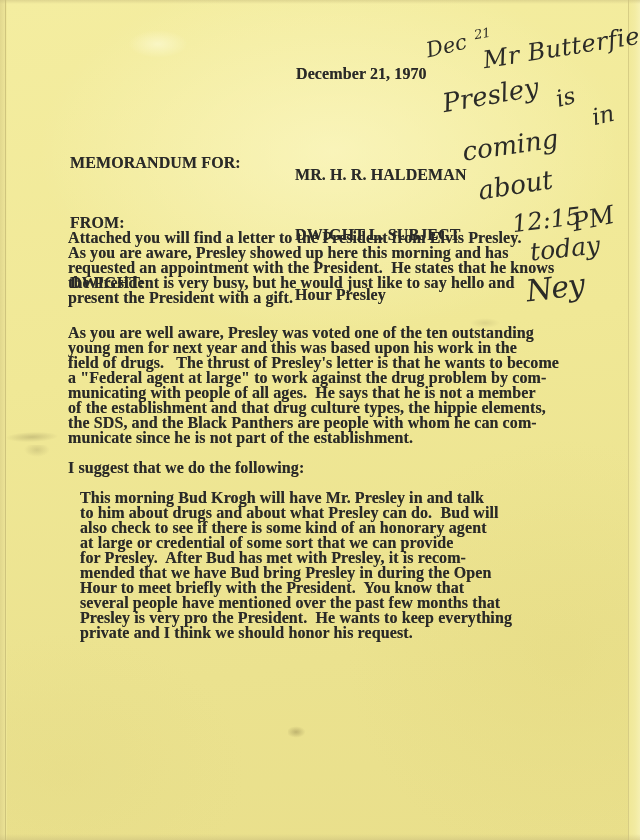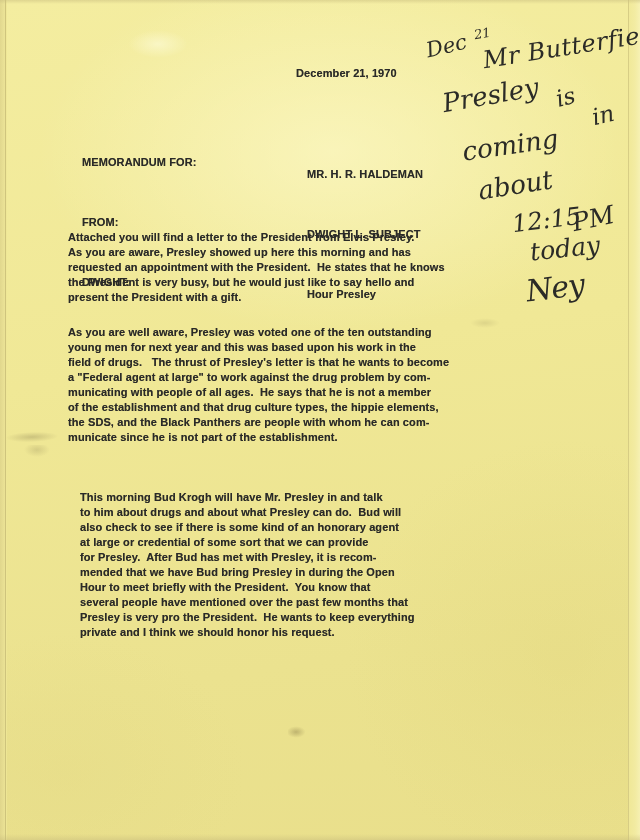--- a/index.html
+++ b/index.html
@@ -75,33 +75,33 @@
   }
   .spot-c {
     left: 470px; top: 318px; width: 30px; height: 10px;
     background: radial-gradient(ellipse at 50% 50%, rgba(120,110,70,.16) 0%, rgba(120,110,70,0) 70%);
   }
 
   
   .typed {
     position: absolute;
     color: #2a2a28;
-    font-family: Liberation Sans, sans-serif;
+    font-family: Liberation Serif, serif;
     font-weight: bold;
-    font-size: 11px;
+    font-size: 16px;
     line-height: 15px;
     letter-spacing: .1px;
     white-space: pre;
     text-shadow: 0 0 .6px rgba(40,40,36,.55);
   }
 
   #date-line { left: 296px; top: 66px; }
 
   #memo-block { left: 70px; top: 125px; }
-  .memo-row { position: relative; height: 30px; margin-left: 12px; }
+  .memo-row { position: relative; height: 30px; }
   .memo-label { position: absolute; left: 0; top: 0; }
   .memo-value { position: absolute; left: 225px; top: 12px; }
 
   #para-1 { left: 68px; top: 230px; }
   #para-2 { left: 68px; top: 325px; }
   #para-3 { left: 68px; top: 460px; }
   #para-4 { left: 80px; top: 490px; }
 
   
   #handwriting {
@@ -175,20 +175,21 @@
 of the establishment and that drug culture types, the hippie elements,
 the SDS, and the Black Panthers are people with whom he can com-
 municate since he is not part of the establishment.</div>
 
   <div class="typed" id="para-1">Attached you will find a letter to the President from Elvis Presley.
 As you are aware, Presley showed up here this morning and has
 requested an appointment with the President.  He states that he knows
 the President is very busy, but he would just like to say hello and
 present the President with a gift.</div>
 
+  <div class="typed" id="para-3">I suggest that we do the following:</div>
 
   <div class="typed" id="para-4">This morning Bud Krogh will have Mr. Presley in and talk
 to him about drugs and about what Presley can do.  Bud will
 also check to see if there is some kind of an honorary agent
 at large or credential of some sort that we can provide
 for Presley.  After Bud has met with Presley, it is recom-
 mended that we have Bud bring Presley in during the Open
 Hour to meet briefly with the President.  You know that
 several people have mentioned over the past few months that
 Presley is very pro the President.  He wants to keep everything

